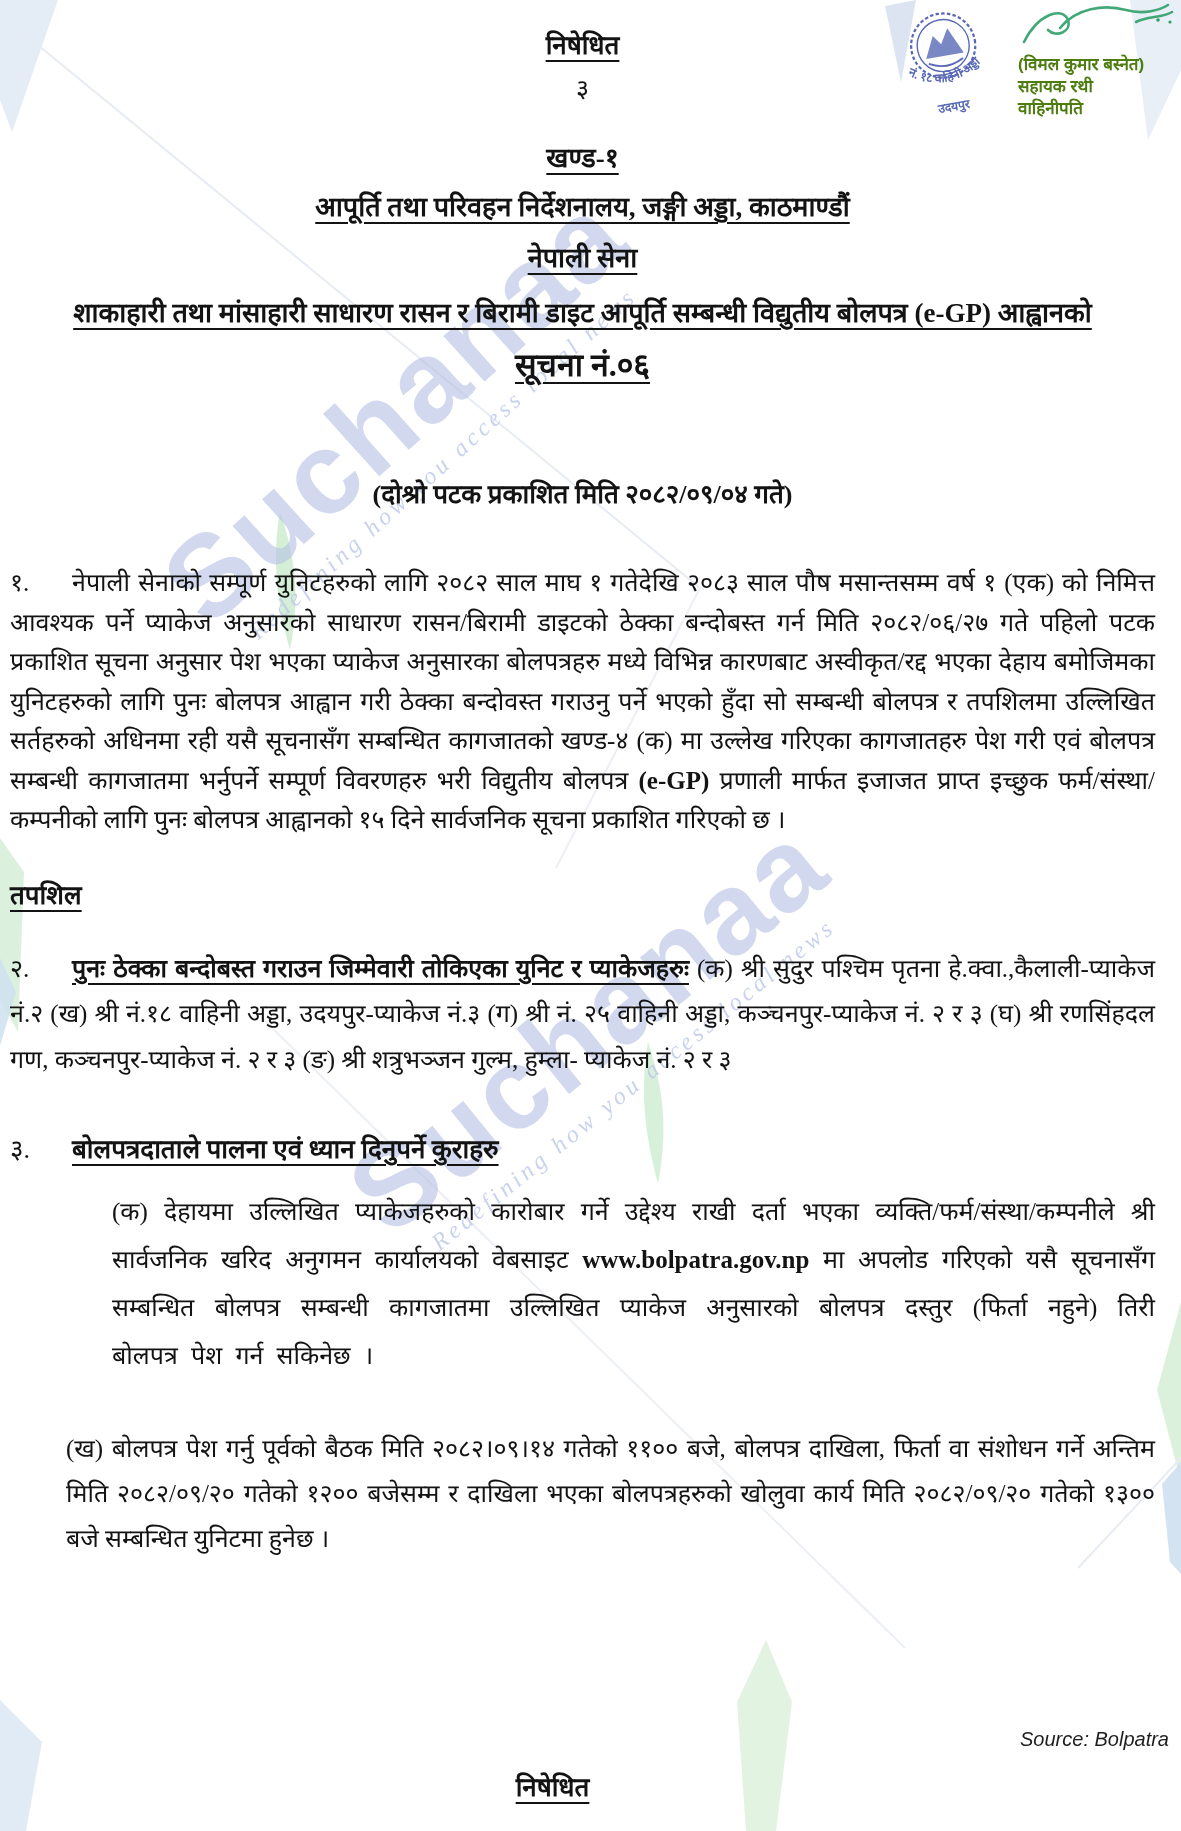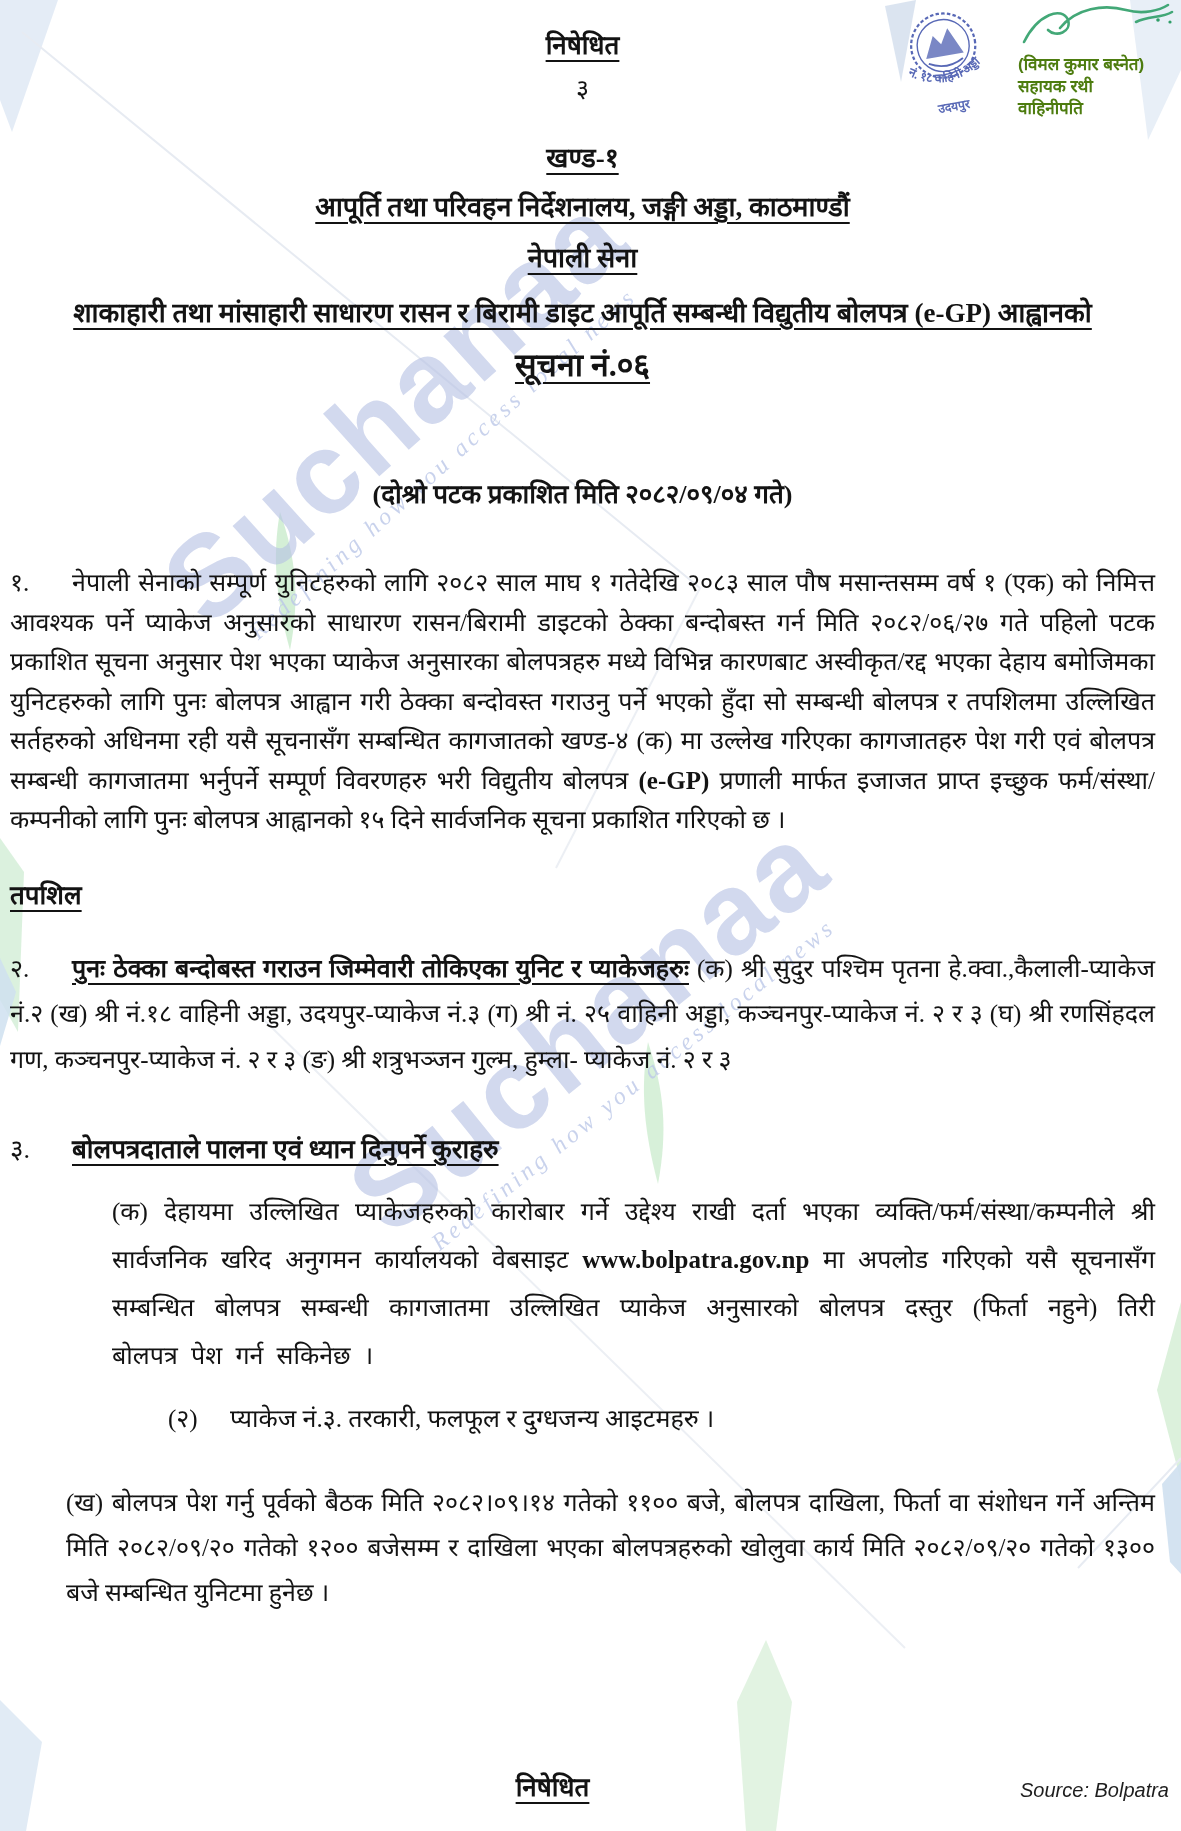--- a/index.html
+++ b/index.html
@@ -53,21 +53,21 @@
   .sub2 { margin:20px 0 0 158px; }
   .sublabel { display:inline-block; min-width:62px; }
   .pkha { margin:46px 0 0 56px; text-align:justify; line-height:1.8; }
   .latin-bold { font-weight:bold; font-family:"Liberation Serif",serif; }
   
   .footer-class {
     position:absolute; left:0; width:1105px; top:1768px; z-index:2;
     text-align:center; font-weight:bold; font-size:26px;
   }
   .source {
-    position:absolute; right:12px; top:1779px; z-index:2;
+    position:absolute; right:12px; top:1728px; z-index:2;
     font-family:"Liberation Sans","DejaVu Sans",sans-serif;
     font-style:italic; font-size:20px; color:#1e1e1e;
   }
 </style>
 </head>
 <body>
 
 <div class="page">
 
   <svg class="bg-decor" viewBox="0 0 1181 1831">
@@ -146,23 +146,20 @@
     </p>
 
     <div class="h3row">
       <span class="pnum">३.</span><span class="b ul">बोलपत्रदाताले पालना एवं ध्यान दिनुपर्ने कुराहरु</span>
     </div>
 
     <p class="pka">
       <span>(क)</span><span> </span><span>देहायमा उल्लिखित प्याकेजहरुको कारोबार गर्ने उद्देश्य राखी दर्ता भएका व्यक्ति/फर्म/संस्था/कम्पनीले श्री सार्वजनिक खरिद अनुगमन कार्यालयको वेबसाइट </span><span class="latin-bold">www.bolpatra.gov.np</span><span> मा अपलोड गरिएको यसै सूचनासँग सम्बन्धित बोलपत्र सम्बन्धी कागजातमा उल्लिखित प्याकेज अनुसारको बोलपत्र दस्तुर (फिर्ता नहुने) तिरी बोलपत्र पेश गर्न सकिनेछ ।</span>
     </p>
 
-    <div class="sub2">
-      <span class="sublabel">(२)</span><span>प्याकेज नं.३. तरकारी, फलफूल र  दुग्धजन्य आइटमहरु ।</span>
-    </div>
 
     <p class="pkha">
       <span>(ख)</span><span> बोलपत्र पेश गर्नु पूर्वको बैठक मिति २०८२।०९।१४ गतेको ११०० बजे, बोलपत्र दाखिला, फिर्ता वा संशोधन गर्ने अन्तिम मिति २०८२/०९/२० गतेको १२०० बजेसम्म र दाखिला भएका बोलपत्रहरुको खोलुवा कार्य मिति २०८२/०९/२० गतेको १३०० बजे सम्बन्धित युनिटमा हुनेछ ।</span>
     </p>
   </div>
 
   <div class="footer-class ul">निषेधित</div>
   <div class="source">Source: Bolpatra</div>
 
 </div>

